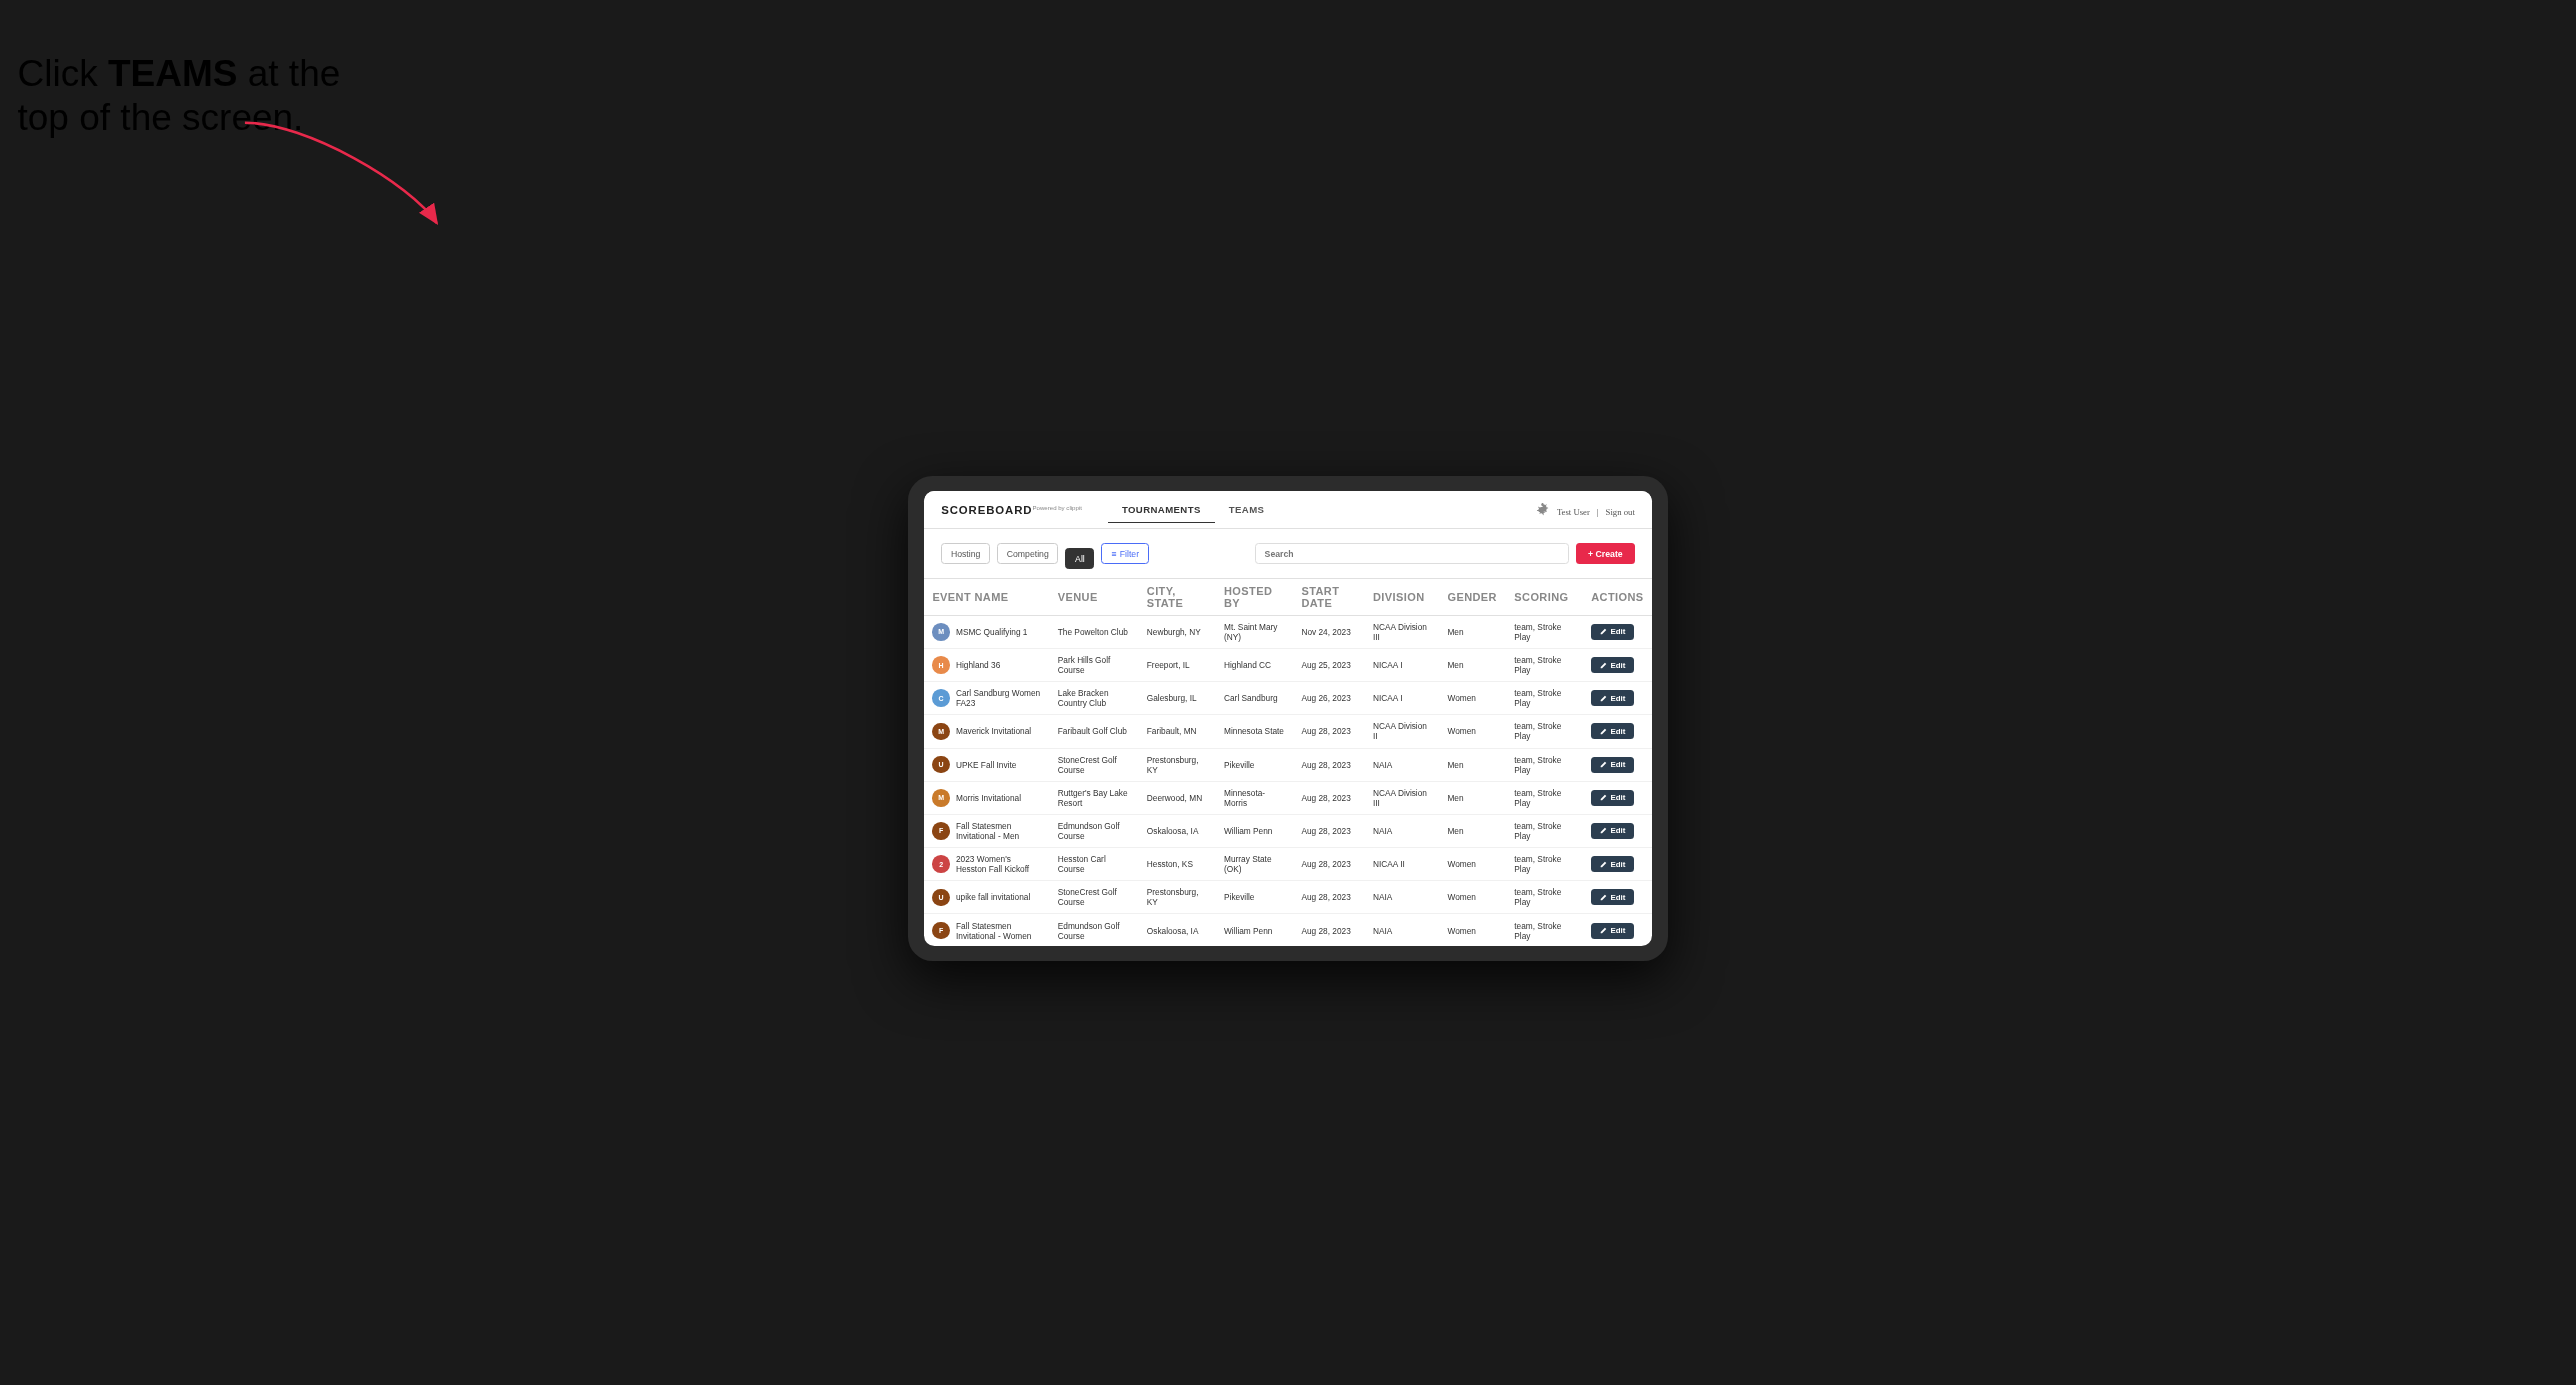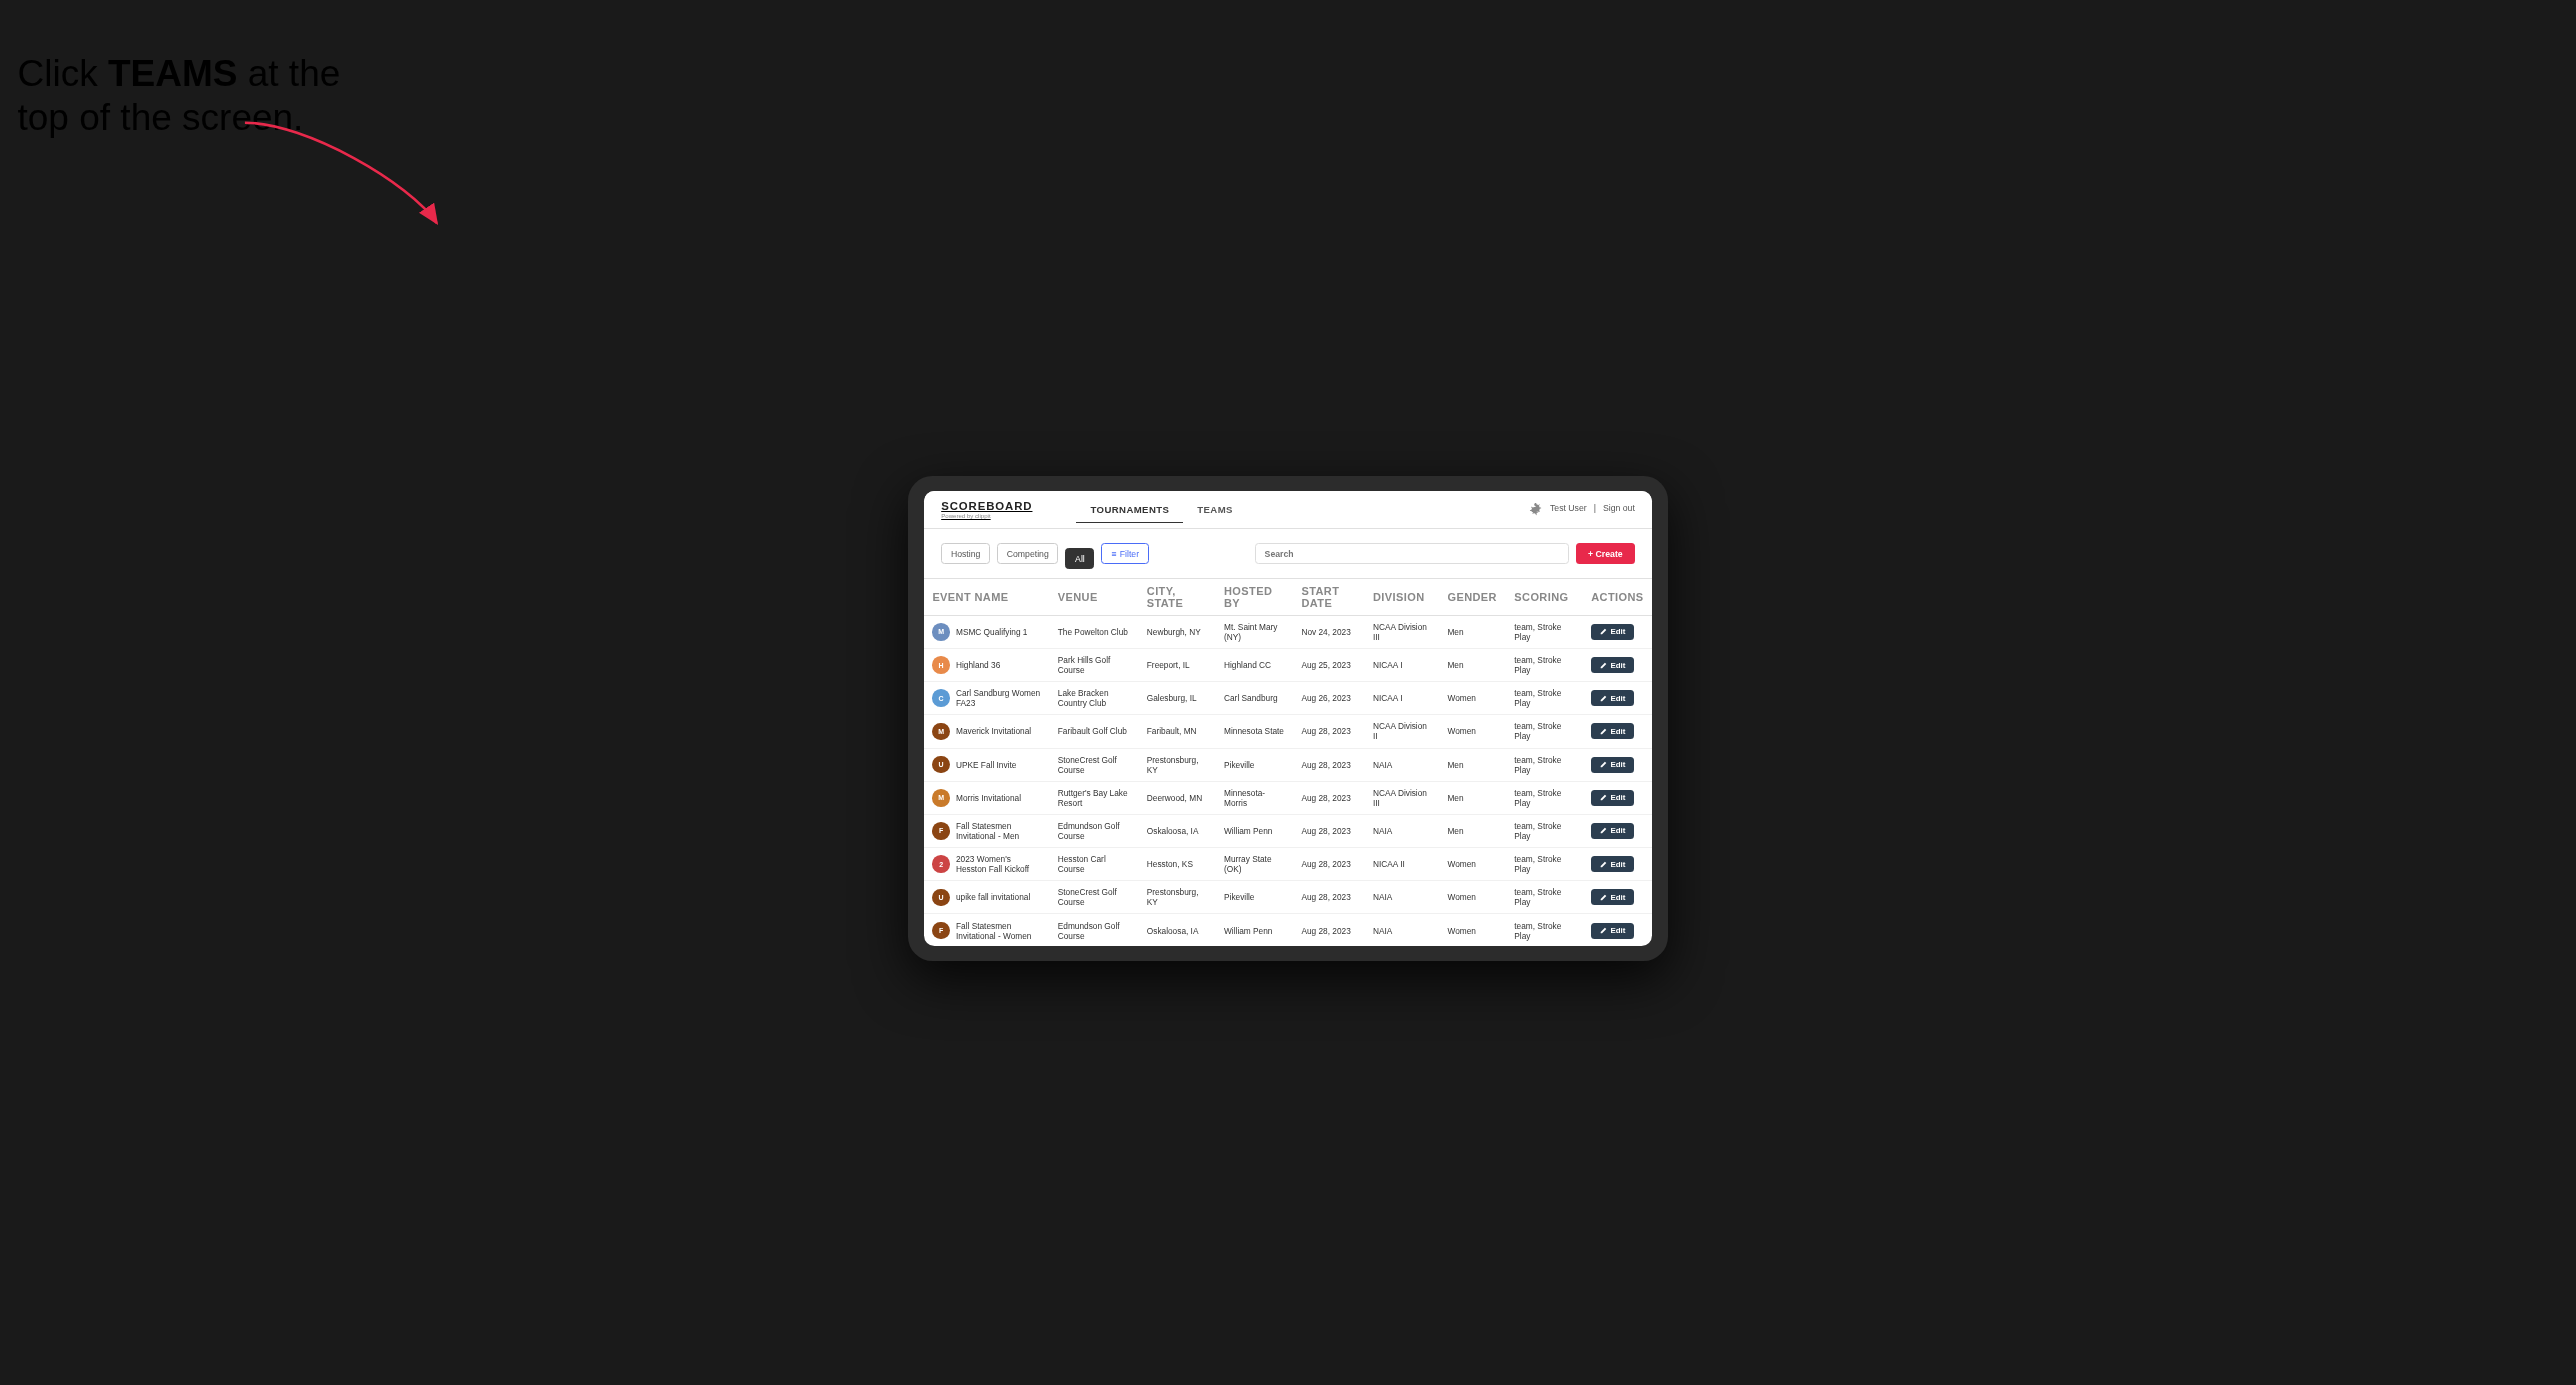--- a/index.html
+++ b/index.html
@@ -48,23 +48,22 @@
       display: flex;
       align-items: center;
       padding: 8.7px 17.5px;
       border-bottom: 0.9px solid #e0e0e0;
       background: #fff;
       height: 38px;
     }
 
     .logo-area {
       display: flex;
-      flex-direction: column;
-      margin-right: 44px;
-      text-decoration: underline;
+      flex-direction: row;
+      margin-right: 26px;
     }
 
     .logo-text {
       font-size: 11.4px;
       font-weight: 900;
       color: #222;
       letter-spacing: 0.9px;
       text-transform: uppercase;
     }
 
@@ -91,24 +90,25 @@
       letter-spacing: 0.4px;
     }
 
     .nav-tab.active {
       color: #333;
       border-bottom: 1.7px solid #333;
     }
 
     .header-right {
       display: flex;
-      align-items: flex-start;
+      align-items: flex-end;
       gap: 7px;
       font-size: 8.7px;
       color: #555;
+      font-family: Liberation Serif, serif;
     }
 
     .gear-icon {
       width: 14px;
       height: 14px;
       color: #888;
     }
 
     
     .toolbar {

